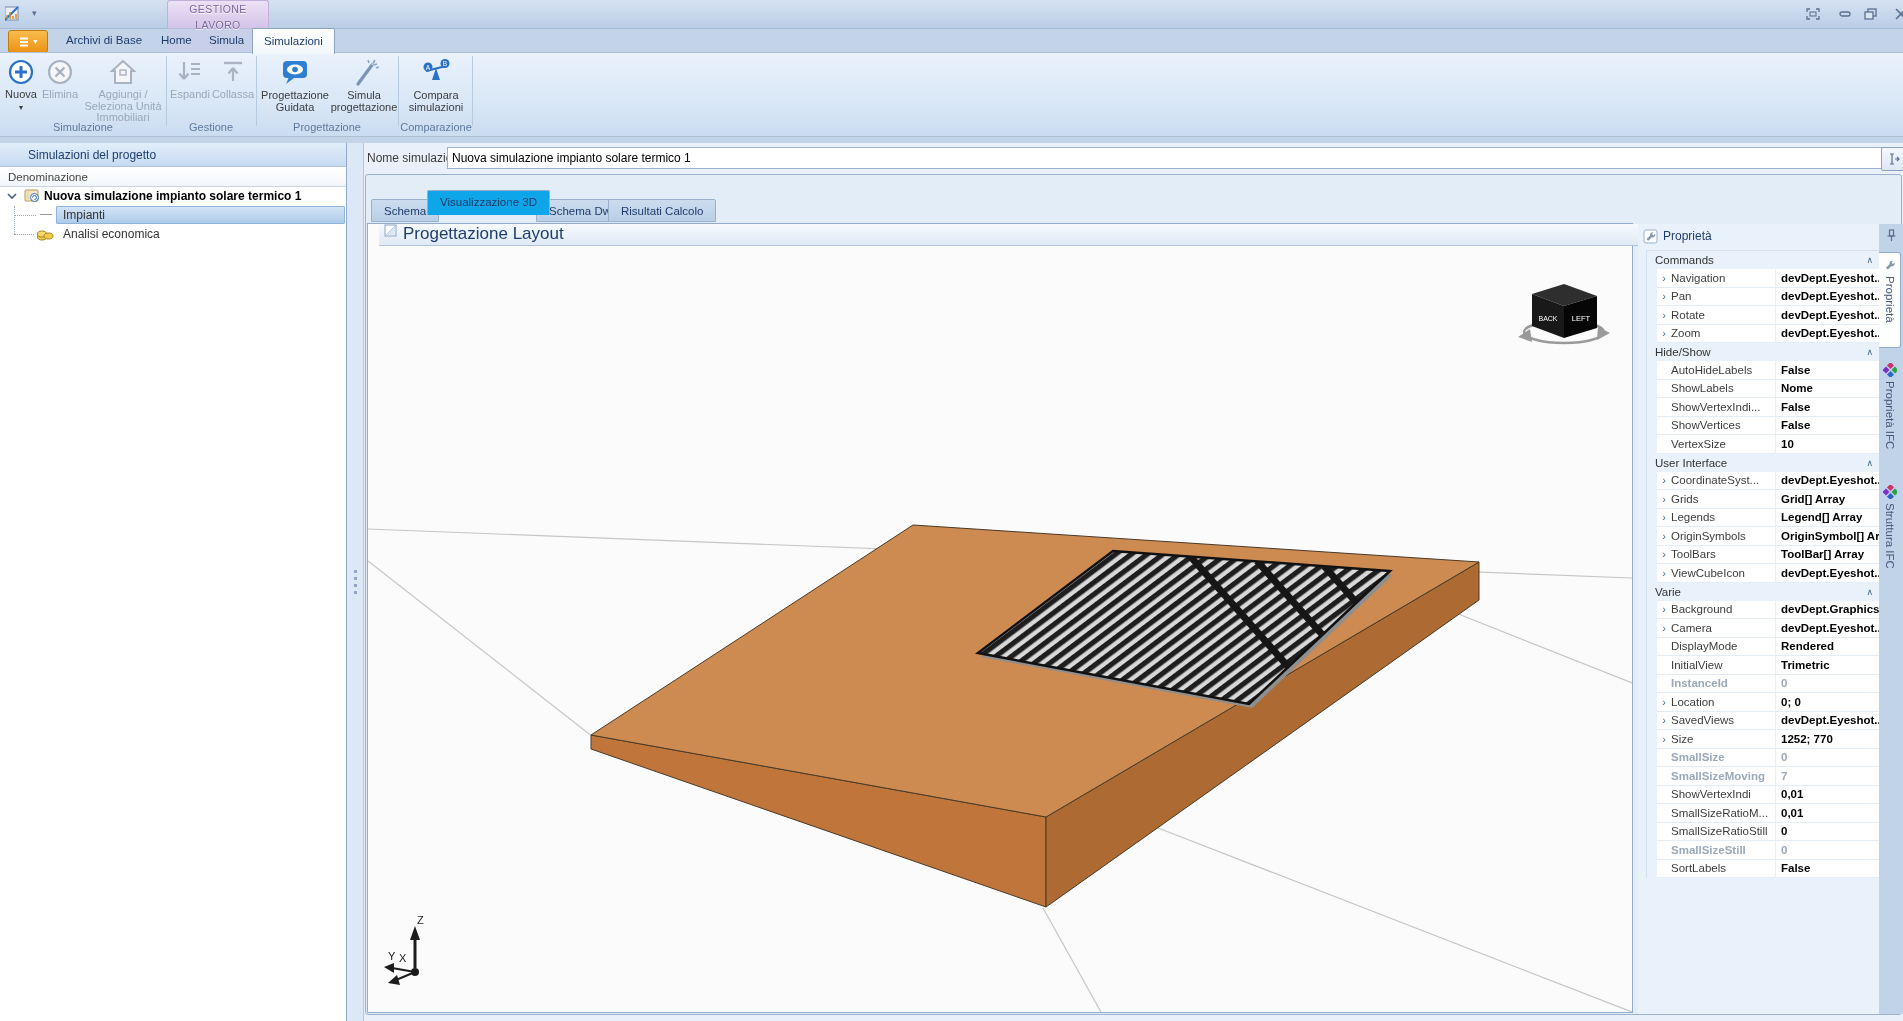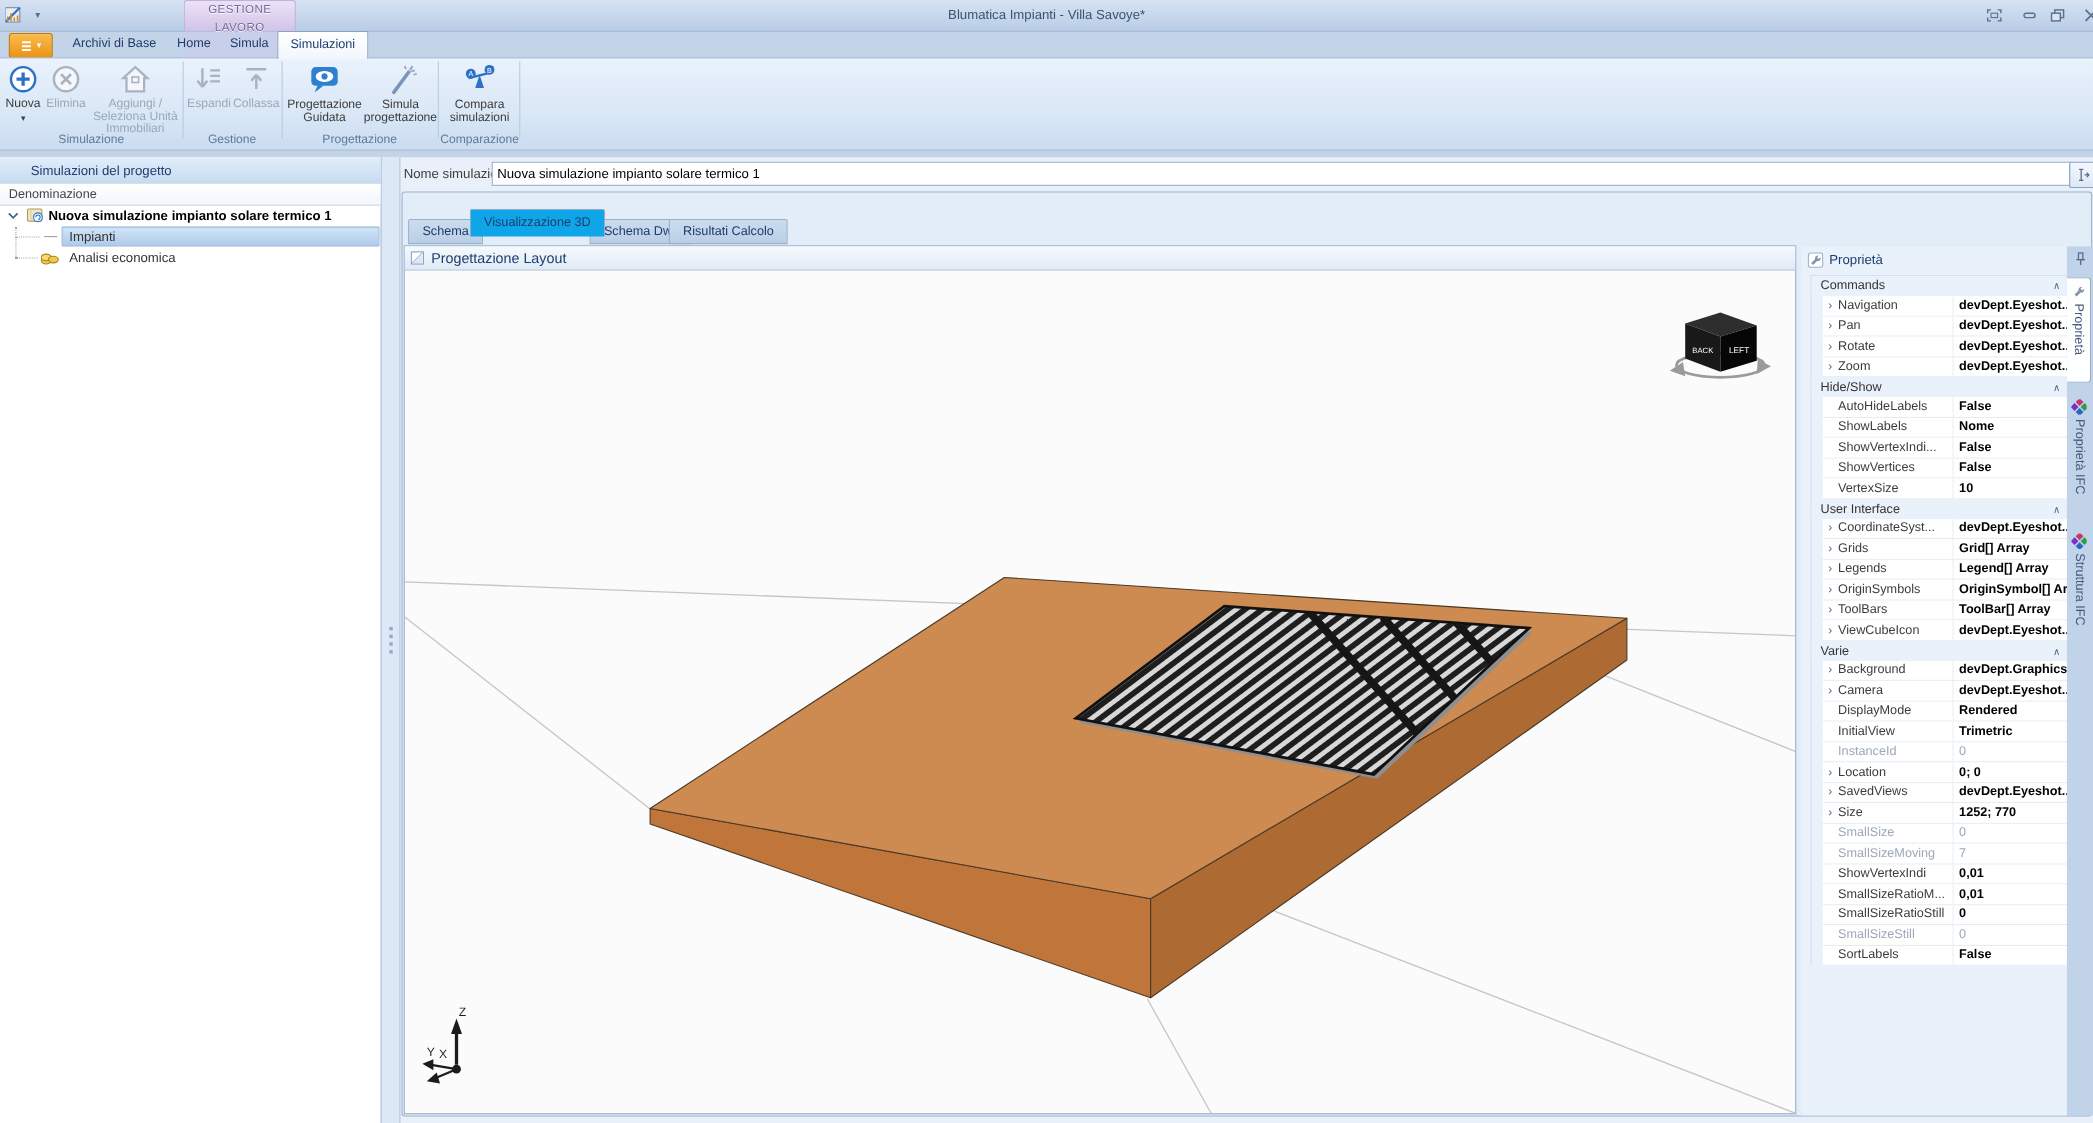--- a/index.html
+++ b/index.html
@@ -40,54 +40,53 @@
   #splitter i{width:3px;height:3px;background:#90a6c4;display:block}
   #namelabel{left:367px;top:151px;color:#3c3c3c}
   #nameinput{left:447px;top:147px;width:1426px;height:20px;border:1px solid #9ab0cc;background:#fff;font-family:"Liberation Sans",sans-serif;font-size:12px;padding:0 4px}
   #renamebtn{left:1881px;top:147px;width:24px;height:22px;background:linear-gradient(#f4f8fd,#dce8f4);border:1px solid #8aa2c2;border-radius:2px;display:flex;align-items:center;justify-content:center}
   #groupbox{left:365px;top:174px;width:1537px;height:841px;border:1px solid #9ab2d0;border-radius:3px;background:#e3edf8;box-sizing:border-box}
   #gb-header{left:366px;top:175px;width:1535px;height:22px;background:linear-gradient(#e2eefb,#cadef2);border-bottom:1px solid #b0c6de;border-radius:3px 3px 0 0;color:#1f3e6e;line-height:22px;padding-left:10px;box-sizing:border-box}
   .dtab{top:199px;height:23px;line-height:23px;padding:0 12px;color:#1e3c6b;font-size:11.5px;background:linear-gradient(#ccdcee,#b9cfe6);border:1px solid #9ab0cc;border-radius:2px 2px 0 0;box-sizing:border-box}
   .dtab.active{top:190px;height:25px;background:#0ea5e9;border-color:#93accc;border-bottom:none;z-index:2}
   
   #viewport{left:367px;top:223px;width:1266px;height:790px;border:1px solid #93accc;background:#fbfbfb;box-sizing:border-box}
-  #vp-header{left:0;top:0;width:100%;height:22px;background:linear-gradient(#f6fafd,#dfeaf6);border-bottom:1px solid #b4c5da;display:flex;align-items:center;gap:6px;padding-left:5px;box-sizing:border-box;color:#1f3e6e;font-size:13px}
+  #vp-header{left:11px;top:0;width:100%;height:22px;background:linear-gradient(#f6fafd,#dfeaf6);border-bottom:1px solid #b4c5da;display:flex;gap:6px;padding-left:5px;box-sizing:border-box;color:#1f3e6e;font-size:17px}
   .axt{font-size:11px;fill:#1c1c1c;font-family:"Liberation Sans",sans-serif}
   .cubet{fill:#fff;font-family:"Liberation Sans",sans-serif}
   
   #proppanel{left:1638px;top:224px;width:241px;height:790px;background:#e9f1fa}
   #pp-header{left:0;top:0;width:100%;height:24px;display:flex;align-items:center;gap:5px;padding-left:5px;box-sizing:border-box;color:#1f3e6e}
   #propgrid{left:8px;top:26px;width:233px;background:#e9f1fa;border:1px solid #d4e0ee;border-bottom:none}
   .psec-h{height:18px;display:flex;align-items:center;justify-content:space-between;padding:0 7px 0 8px;color:#333;font-size:11.5px;background:#e9f1fa}
   .psec-h .chev{color:#4a6a8a;font-size:9px}
   .prow{height:17.5px;margin-left:10px;background:#fff;border-bottom:1px solid #e4edf6;display:flex;align-items:center;font-size:11.5px}
   .pexp{width:14px;text-align:center;color:#4a6a8a;flex:none;font-size:11px}
   .pname{width:104px;color:#3c3c3c;flex:none;overflow:hidden;white-space:nowrap;border-right:1px solid #e9eff7;height:100%;display:flex;align-items:center}
   .pval{flex:1;font-weight:bold;color:#000;padding-left:5px;overflow:hidden;white-space:nowrap}
-  .pdis .pname,.pdis .pval{color:#9aa8b8;font-weight:normal}
+  .pdis .pname,.pdis .pval{color:#9aa8b8;font-weight:bold}
   
   #sidestrip{left:1879px;top:224px;width:24px;height:790px;background:#c0d3e9}
   .vtab{position:absolute;left:0;width:22px;display:flex;flex-direction:column;align-items:center;padding-top:5px;color:#46587a;font-size:11.5px;box-sizing:border-box}
   .vtab.active{background:#fdfefe;border:1px solid #93accc;border-left:none;border-radius:0 3px 3px 0}
   .vtext{writing-mode:vertical-rl;margin-top:4px;white-space:nowrap}
 </style>
 </head>
 <body>
 
 <div id="root">
 
   <div id="titlebar" class="abs">
     <svg class="abs" style="left:5px;top:5px" width="16" height="16">
       <rect x="0" y="2" width="13" height="13" fill="#e8eef6" stroke="#7a8aa5"></rect>
       <path d="M0 15L13 2" stroke="#2a71c7" stroke-width="2"></path>
       <path d="M2 14v-4M5 14V7M8 14v-3M11 14V9" stroke="#d28a2a" stroke-width="1.5"></path>
     </svg>
     <div class="abs" style="left:32px;top:8px;color:#5b6f8e;font-size:9px">▾</div>
     <div id="ctxtab" class="abs">GESTIONE LAVORO</div>
-    <div id="apptitle" class="abs">Blumatica Impianti - Villa Savoye*</div>
     <div class="winbtn abs" style="left:1800px">
       <svg width="14" height="12">
           <path d="M1 4V1h3M10 1h3v3M13 8v3h-3M4 11H1V8" fill="none" stroke="#5b6f8e" stroke-width="1.3"></path>
           <rect x="4" y="4" width="6" height="4" fill="none" stroke="#5b6f8e"></rect>
         </svg>
     </div>
     <div class="winbtn abs" style="left:1832px">
       <svg width="14" height="12">
           <rect x="2" y="4" width="10" height="4" rx="2" fill="none" stroke="#5b6f8e" stroke-width="1.3"></rect>
         </svg>

